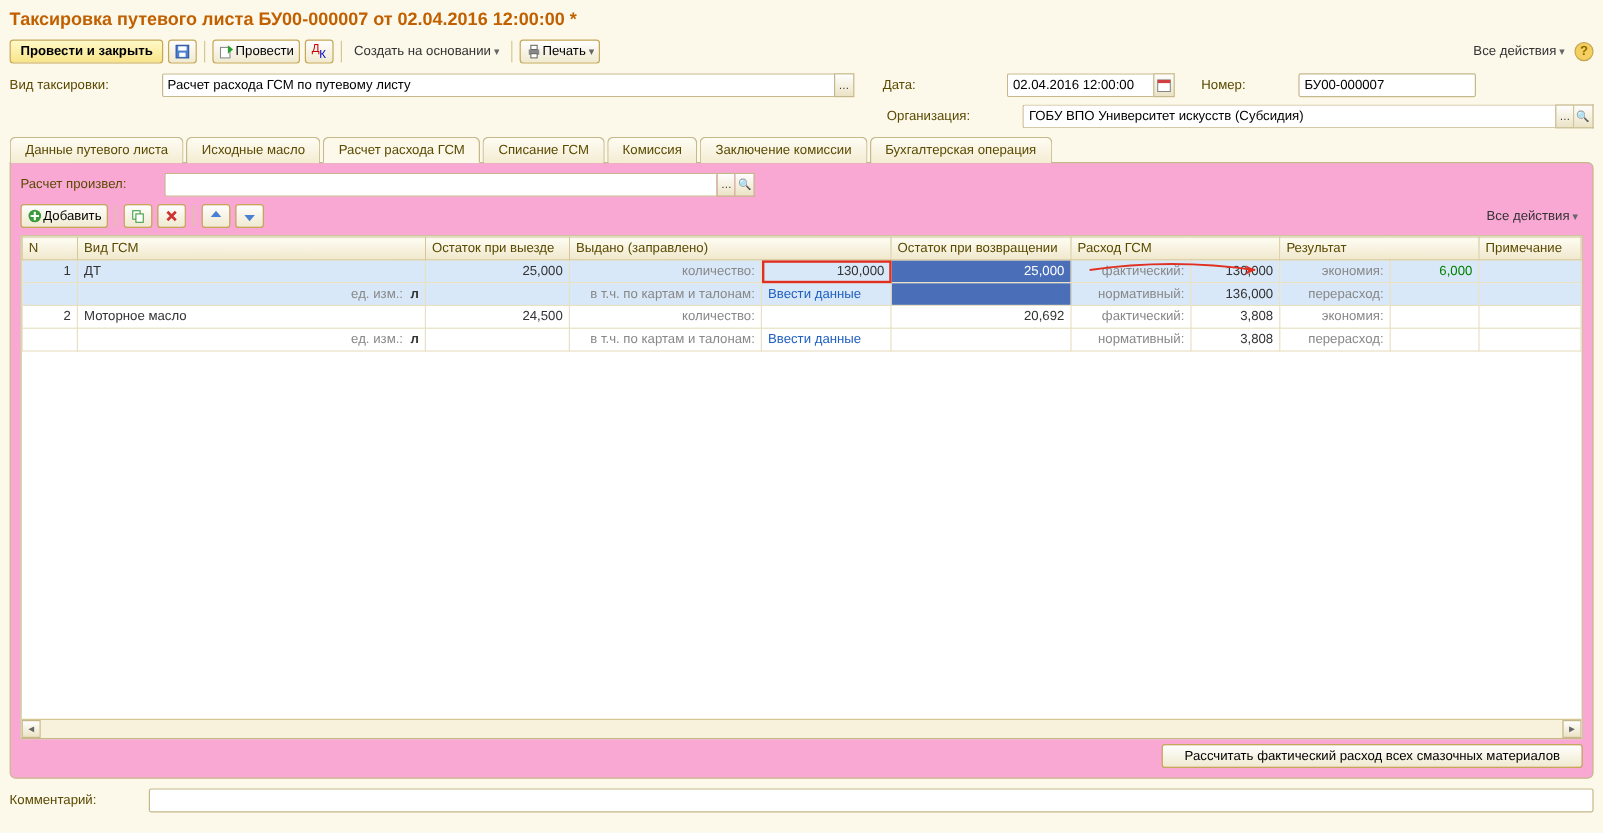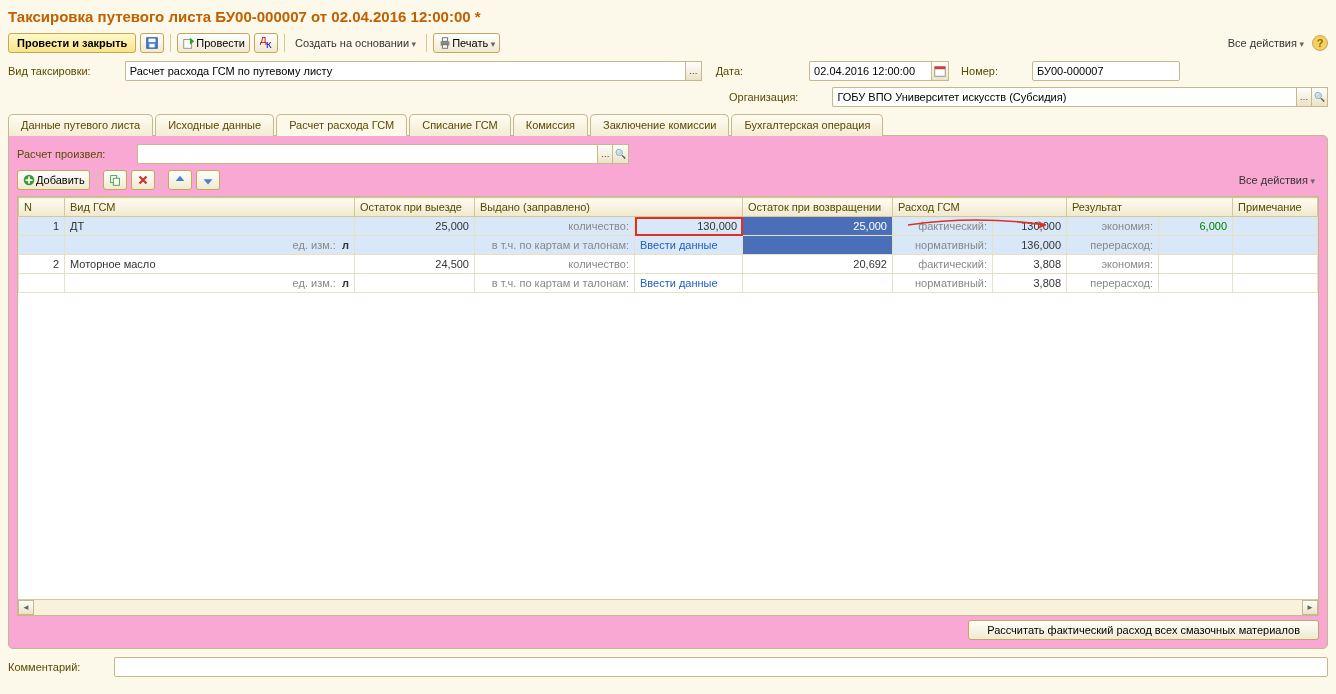--- a/index.html
+++ b/index.html
@@ -7,21 +7,21 @@
 .title { color: #c06000; font-size: 15px; font-weight: bold; margin-bottom: 8px; }
 .toolbar { display: flex; align-items: center; gap: 4px; margin-bottom: 8px; }
 .btn { background: linear-gradient(#fef7d0, #f4e29b); border: 1px solid #c5a857; border-radius: 3px; padding: 3px 8px; cursor: pointer; font-size: 11px; display: inline-flex; align-items: center; gap: 3px; }
 .btn-save { background: linear-gradient(#fff9c8, #f8e488); font-weight: bold; }
 .btn-icon { background: linear-gradient(#fefefe, #f0ead0); border: 1px solid #c5a857; border-radius: 3px; padding: 2px 4px; cursor: pointer; display: inline-flex; align-items: center; }
 .sep { width: 1px; height: 18px; background: #d5c896; margin: 0 2px; }
 .spacer { flex: 1; }
 .link-btn { color: #333; cursor: pointer; text-decoration: none; padding: 2px 4px; }
 .dropdown-arrow::after { content: " ▾"; font-size: 9px; color: #666; }
 .help-icon { width: 16px; height: 16px; border-radius: 50%; background: #f5d060; border: 1px solid #c5a857; text-align: center; line-height: 14px; font-weight: bold; color: #8a6d00; cursor: pointer; }
-.field-row { display: flex; align-items: center; gap: 6px; margin-bottom: 6px; }
+.field-row { display: flex; align-items: center; gap: 16px; margin-bottom: 6px; }
 .label { color: #5a4a00; }
 .input-field { background: #fff; border: 1px solid #c5b88a; border-radius: 2px; padding: 2px 4px; height: 20px; margin-left: 28px; }
 .input-with-btn { display: flex; }
 .input-with-btn .input-field { border-radius: 2px 0 0 2px; border-right: none; }
 .input-btn { width: 18px; height: 20px; background: linear-gradient(#fefefe, #ece3c5); border: 1px solid #c5b88a; cursor: pointer; display: flex; align-items: center; justify-content: center; font-size: 9px; }
 .tabs { display: flex; gap: 2px; margin-bottom: 0; position: relative; top: 1px; }
 .tab { padding: 4px 12px; background: linear-gradient(#fefcf3, #f4ecd2); border: 1px solid #c5b88a; border-bottom: none; border-radius: 5px 5px 0 0; cursor: pointer; color: #5a4a00; }
 .tab.active { background: #fcf8ea; border-bottom: 1px solid #fcf8ea; font-weight: normal; }
 .tab-content { border: 1px solid #c5b88a; border-radius: 0 5px 5px 5px; padding: 8px; background: #f9a8d4; }
 .sub-toolbar { display: flex; align-items: center; gap: 4px; margin-bottom: 6px; }
@@ -113,21 +113,21 @@
   <span class="label">Организация:</span>
   <div class="input-with-btn" style="flex:1">
     <input class="input-field" style="width: 100%;" value="ГОБУ ВПО Университет искусств (Субсидия)">
     <div class="input-btn">…</div>
     <div class="input-btn" style="border-left:none">🔍</div>
   </div>
 </div>
 
 <div class="tabs">
   <div class="tab">Данные путевого листа</div>
-  <div class="tab">Исходные данные</div>
+  <div class="tab">Исходные масло</div>
   <div class="tab active">Расчет расхода ГСМ</div>
   <div class="tab">Списание ГСМ</div>
   <div class="tab">Комиссия</div>
   <div class="tab">Заключение комиссии</div>
   <div class="tab">Бухгалтерская операция</div>
 </div>
 
 <div class="tab-content">
   <div class="sub-toolbar">
     <span class="label">Расчет произвел:</span>

